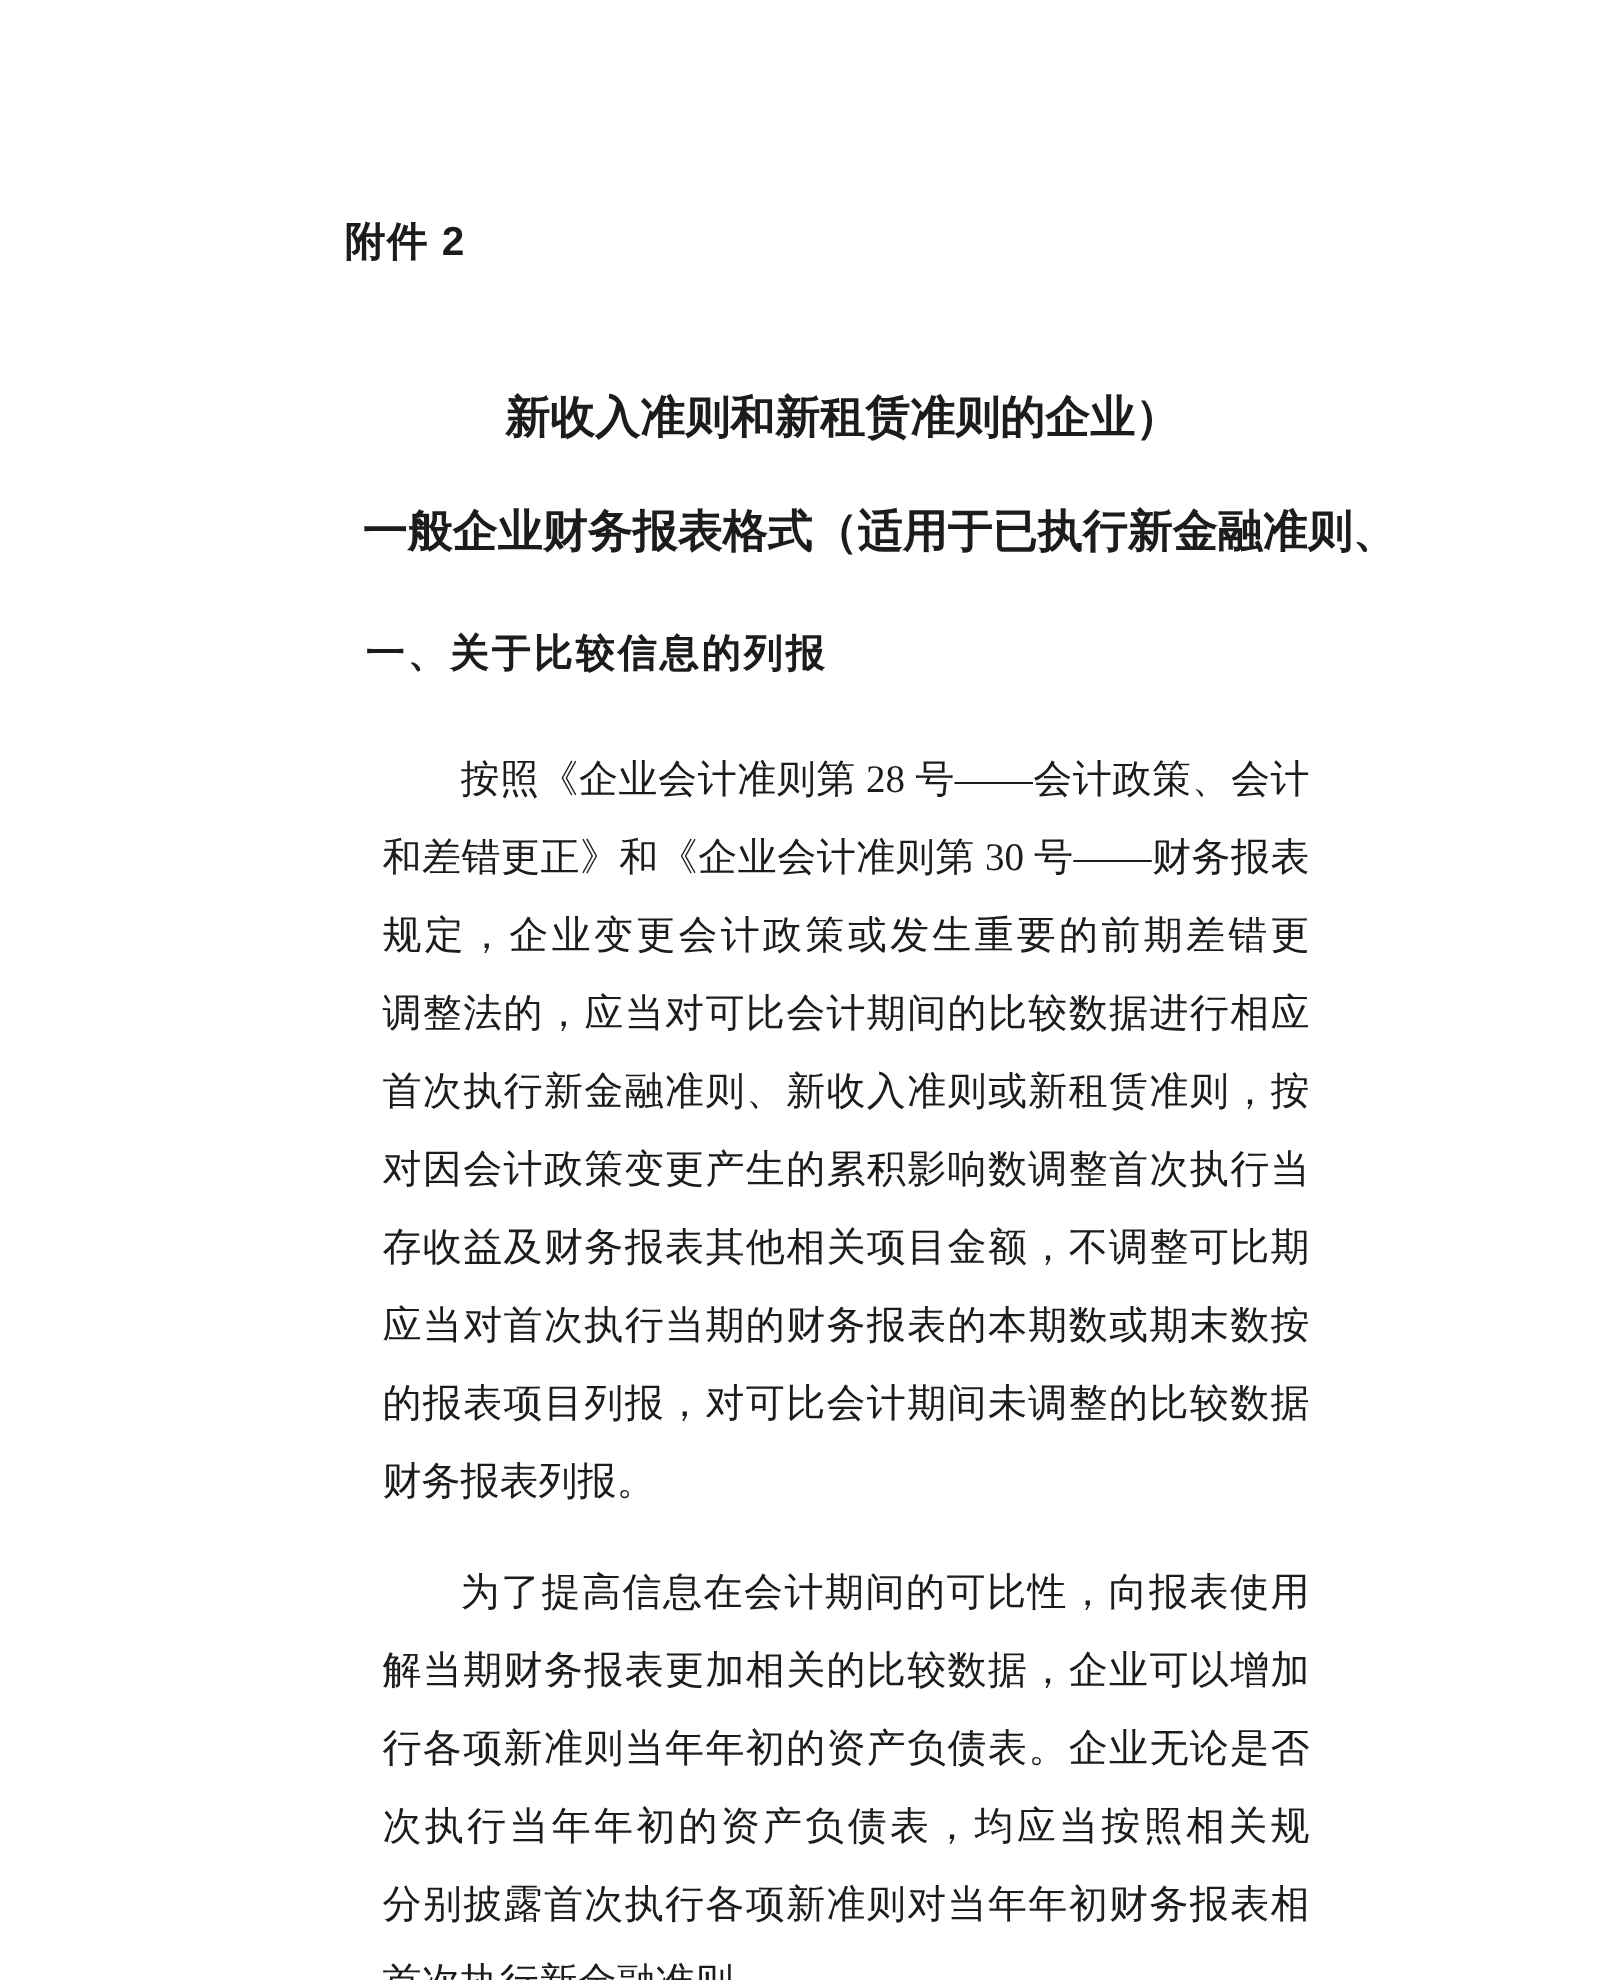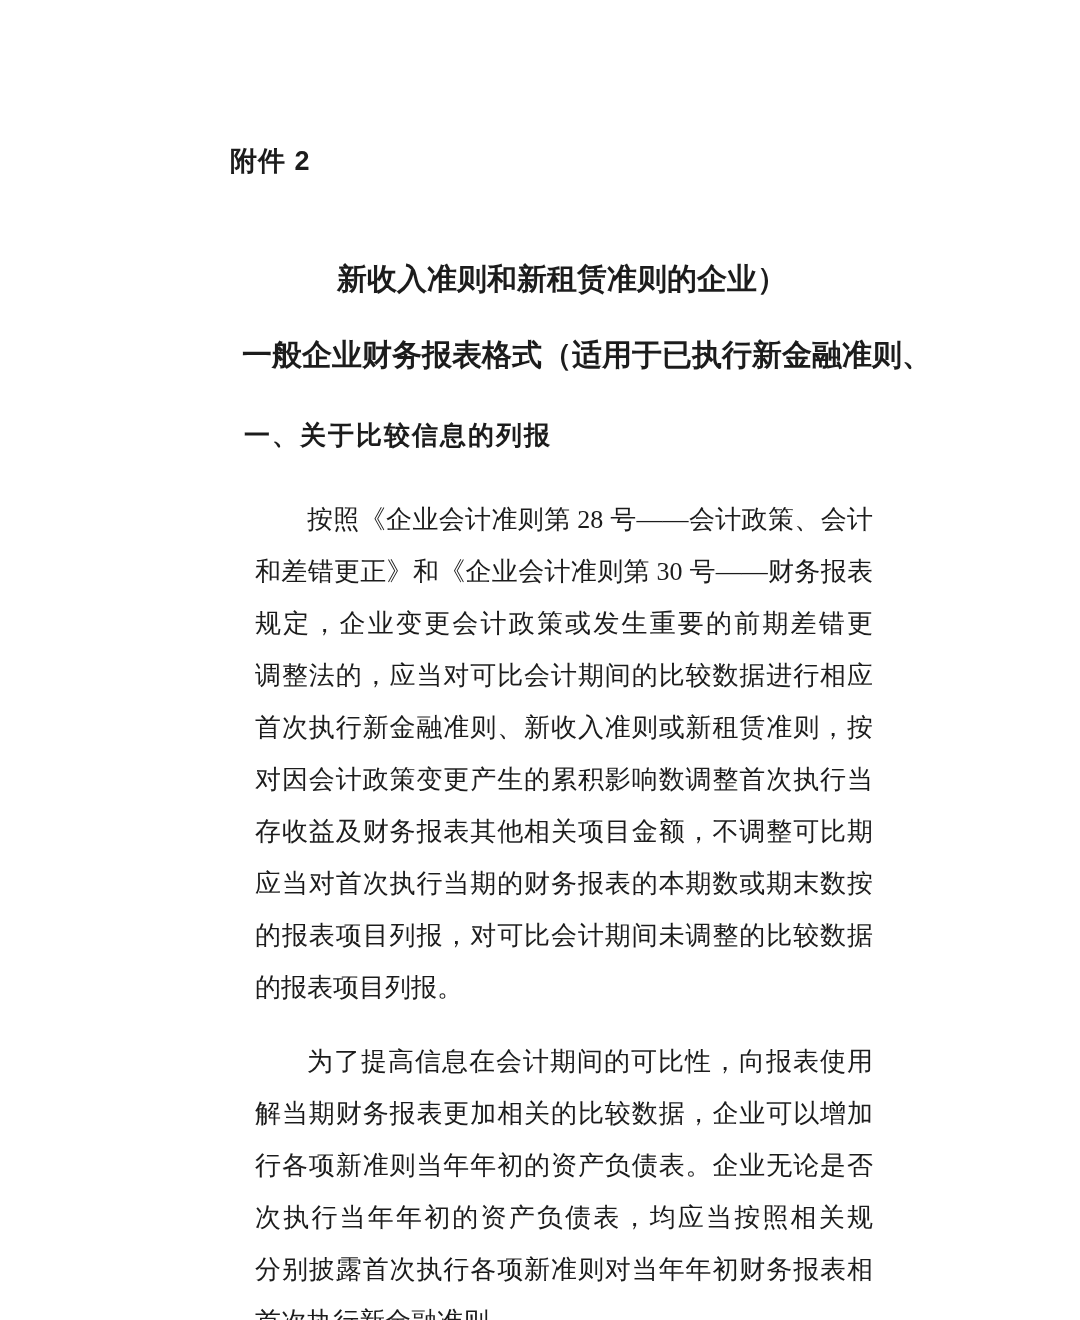--- a/index.html
+++ b/index.html
@@ -89,21 +89,21 @@
     <div class="paragraph">
       <div class="line indent">按照《企业会计准则第 28 号——会计政策、会计估计变更</div>
       <div class="line">和差错更正》和《企业会计准则第 30 号——财务报表列报》的</div>
       <div class="line">规定，企业变更会计政策或发生重要的前期差错更正，采用追溯</div>
       <div class="line">调整法的，应当对可比会计期间的比较数据进行相应调整。企业</div>
       <div class="line">首次执行新金融准则、新收入准则或新租赁准则，按照衔接规定，</div>
       <div class="line">对因会计政策变更产生的累积影响数调整首次执行当年年初留</div>
       <div class="line">存收益及财务报表其他相关项目金额，不调整可比期间信息的，</div>
       <div class="line">应当对首次执行当期的财务报表的本期数或期末数按照本附件</div>
       <div class="line">的报表项目列报，对可比会计期间未调整的比较数据按照附件 1</div>
-      <div class="line last">的报表项目列报。</div>
+      <div class="line last">财务报表列报。</div>
     </div>
 
     <div class="paragraph">
       <div class="line indent">为了提高信息在会计期间的可比性，向报表使用者提供与理</div>
       <div class="line">解当期财务报表更加相关的比较数据，企业可以增加列报首次执</div>
       <div class="line">行各项新准则当年年初的资产负债表。企业无论是否增加列报首</div>
       <div class="line">次执行当年年初的资产负债表，均应当按照相关规定，在附注中</div>
       <div class="line">分别披露首次执行各项新准则对当年年初财务报表相关项目的</div>
       <div class="line last">首次执行新金融准则。</div>
     </div>

